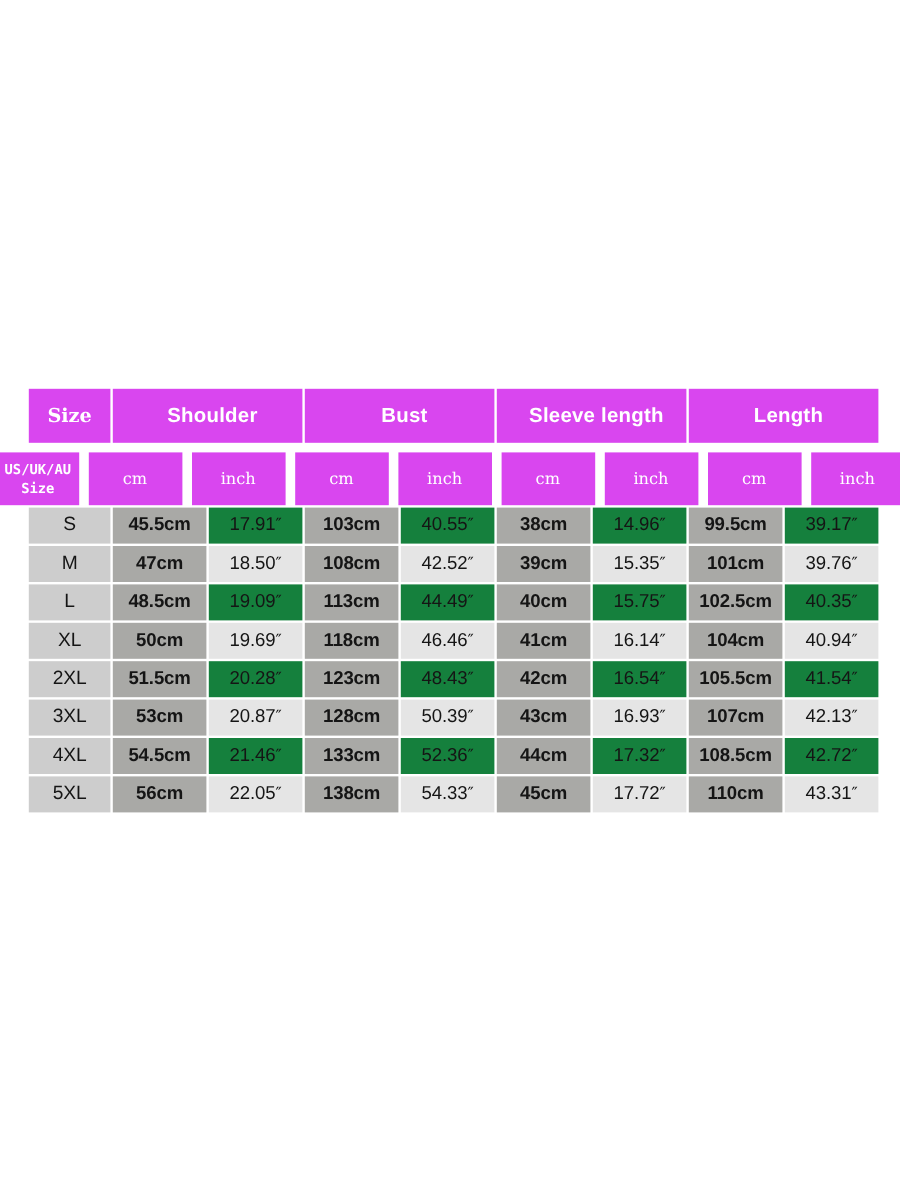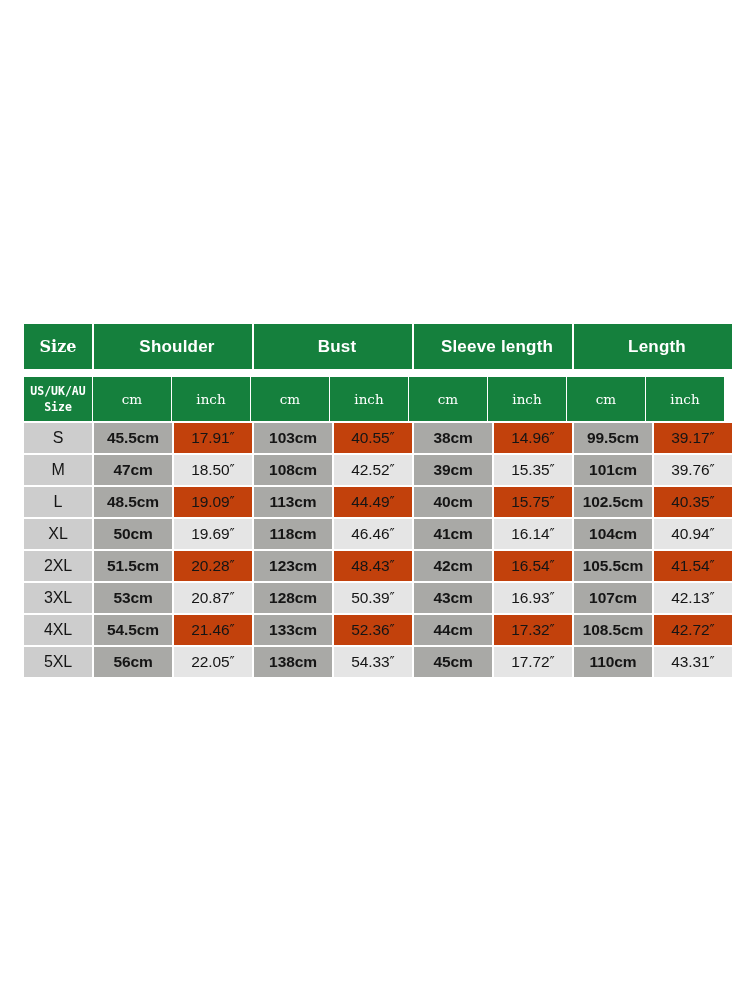--- a/index.html
+++ b/index.html
@@ -29,26 +29,27 @@
 
   
   .hdr-group-row {
     display: flex;
     height: 51px;
     gap: 2px;
   }
   .hdr-sub-row {
     display: flex;
     height: 49px;
-    gap: 1px;
+    gap: 8px;
     margin-top: 8px;
+    justify-content: center;
   }
 
   .hdr-cell {
-    background: #15803d;
+    background: #d946ef;
     color: #ffffff;
     display: flex;
     align-items: center;
     justify-content: center;
     text-align: center;
     box-sizing: border-box;
   }
   .hdr-group {
     font-size: 17px;
     font-weight: 700;
@@ -105,21 +106,21 @@
   }
   .cell-size {
     background: #cdcdcd;
     font-size: 16px;
   }
   .cell-cm {
     background: #a9a9a6;
     font-weight: bold;
   }
   .cell-inch {
-    background: #c2410c;
+    background: #15803d;
   }
   .row-alt .cell-inch {
     background: #e5e5e5;
   }
   .cell-inch .prime {
     font-family: "DejaVu Serif", serif;
     font-size: 14px;
   }
 </style>
 </head>

